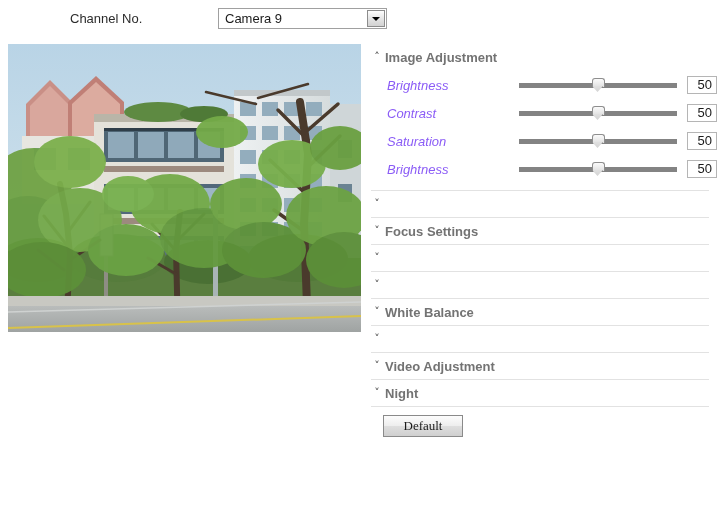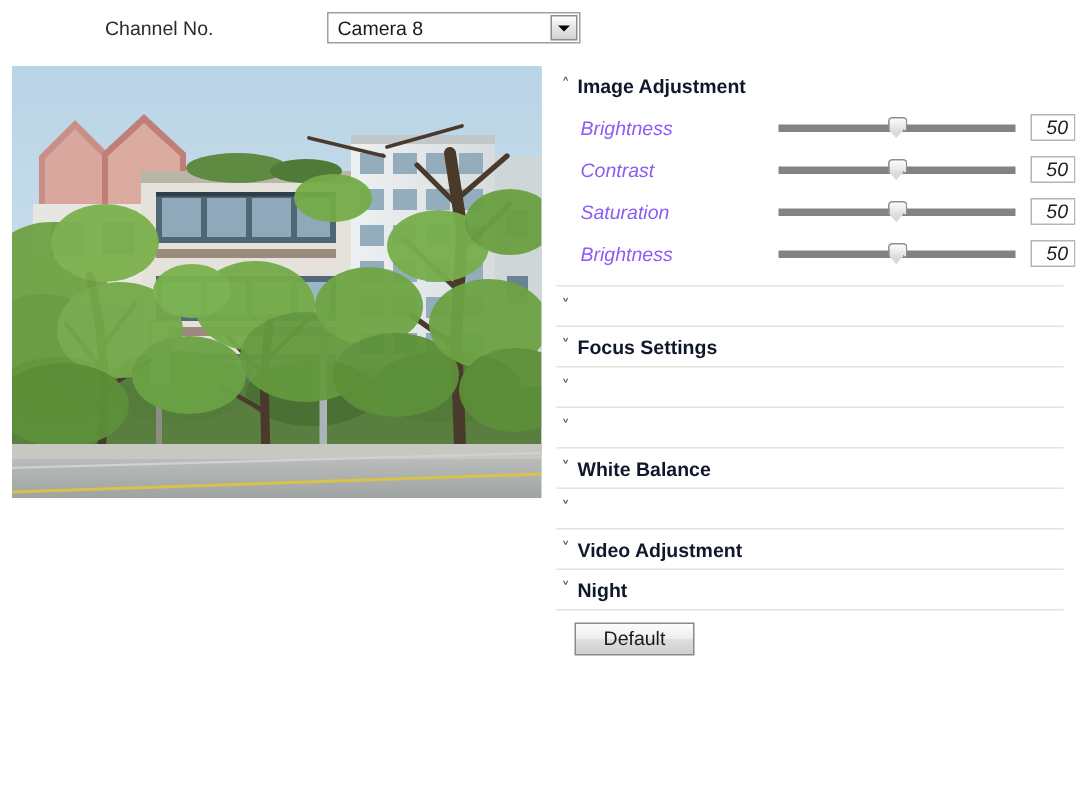--- a/index.html
+++ b/index.html
@@ -119,21 +119,21 @@
     height: 14px;
     font-size: 11px;
     line-height: 14px;
     text-align: center;
     color: #4a4a4a;
     font-family: "DejaVu Sans", sans-serif;
   }
   .section-header .title {
     font-size: 13px;
     font-weight: bold;
-    color: #0f172a;
+    color: #737373;
     white-space: nowrap;
   }
   .section-body {
     padding: 2px 0 6px 0;
   }
 
   
   .slider-row {
     position: relative;
     height: 28px;
@@ -200,53 +200,52 @@
     width: 30px;
     height: 18px;
     border: 1px solid #b5b5b5;
     background: #ffffff;
     box-sizing: border-box;
     font-size: 13px;
     color: #1a1a1a;
     text-align: right;
     padding-right: 4px;
     line-height: 16px;
-    font-style: italic;
   }
 
   
   #default-row {
     position: relative;
     height: 38px;
   }
   #default-button {
     position: absolute;
     left: 12px;
     top: 8px;
     width: 80px;
     height: 22px;
     background: linear-gradient(#fcfcfc, #eeeeee 48%, #dedede 52%, #cfcfcf);
     border: 1px solid #8a8a8a;
     box-sizing: border-box;
-    font-family: Liberation Sans, sans-serif;
+    font-family: Liberation Serif, serif;
     font-size: 13px;
     color: #1a1a1a;
     text-align: center;
     line-height: 20px;
     cursor: pointer;
     padding: 0;
   }
 </style>
 </head>
 <body>
 
 <div id="channel-bar">
   <div id="channel-label">Channel No.</div>
   <div id="channel-select">
-    <div id="channel-select-value">Camera 8</div>
+    <div id="channel-select-value">Camera 9</div>
     <div id="channel-select-button">
       <div id="channel-select-arrow"></div>
     </div>
   </div>
 </div>
 
 <div id="video-preview">
   <svg viewBox="0 0 353 288" preserveAspectRatio="none">
     <defs>
       <linearGradient id="skyGrad" x1="0" y1="0" x2="0" y2="1">

